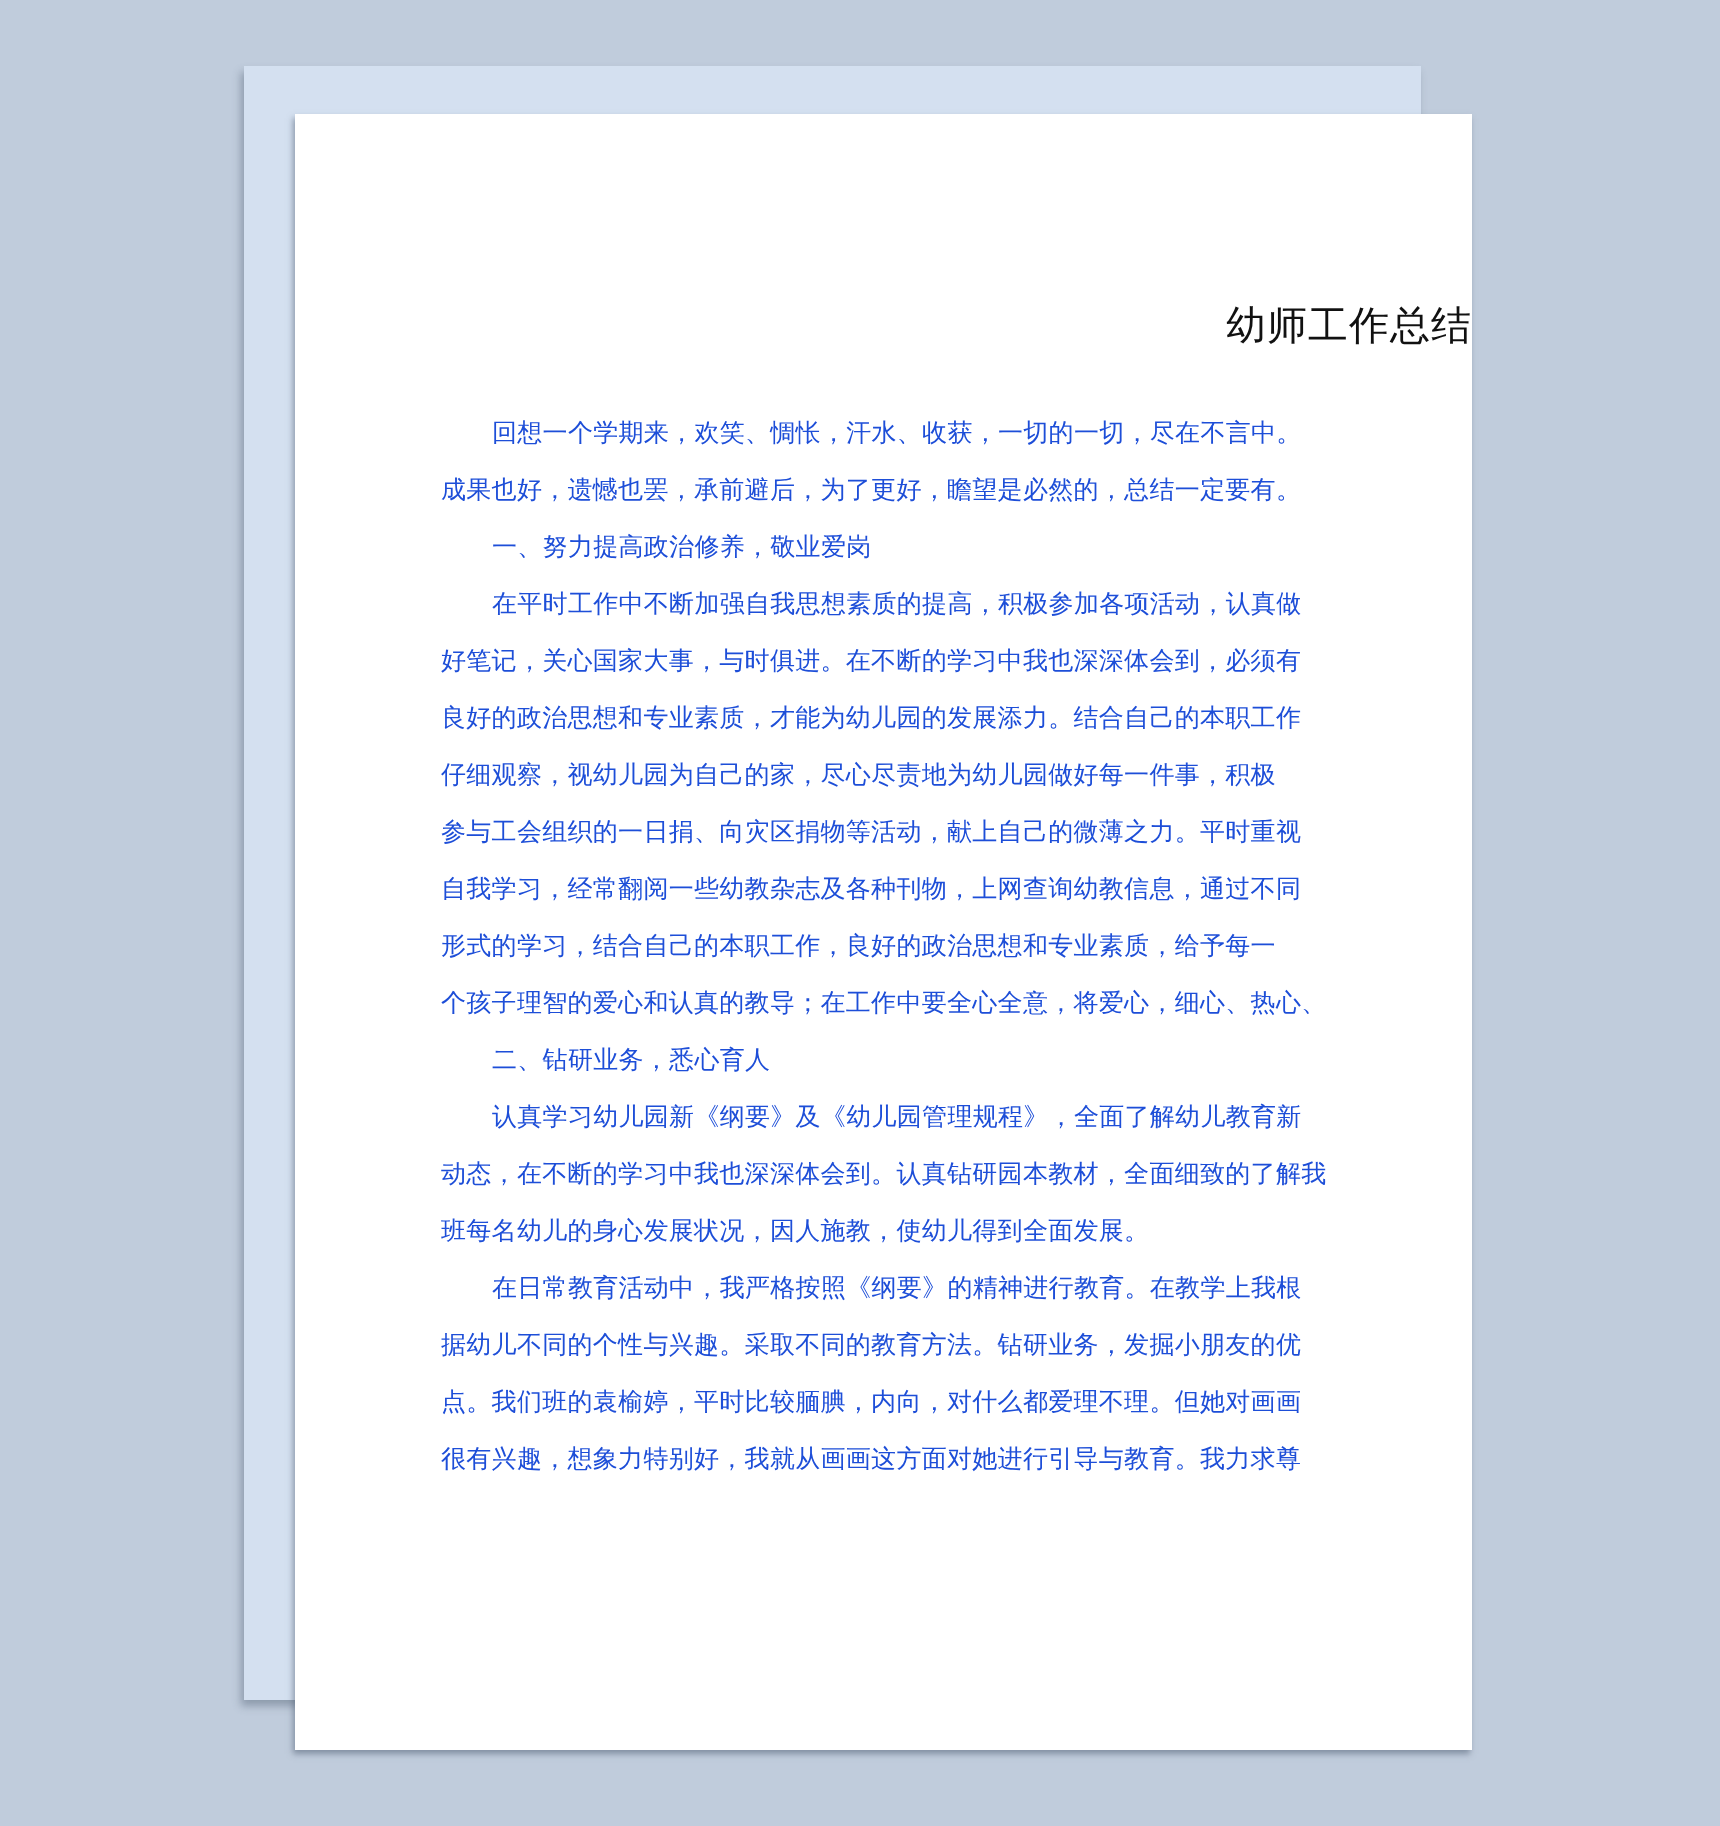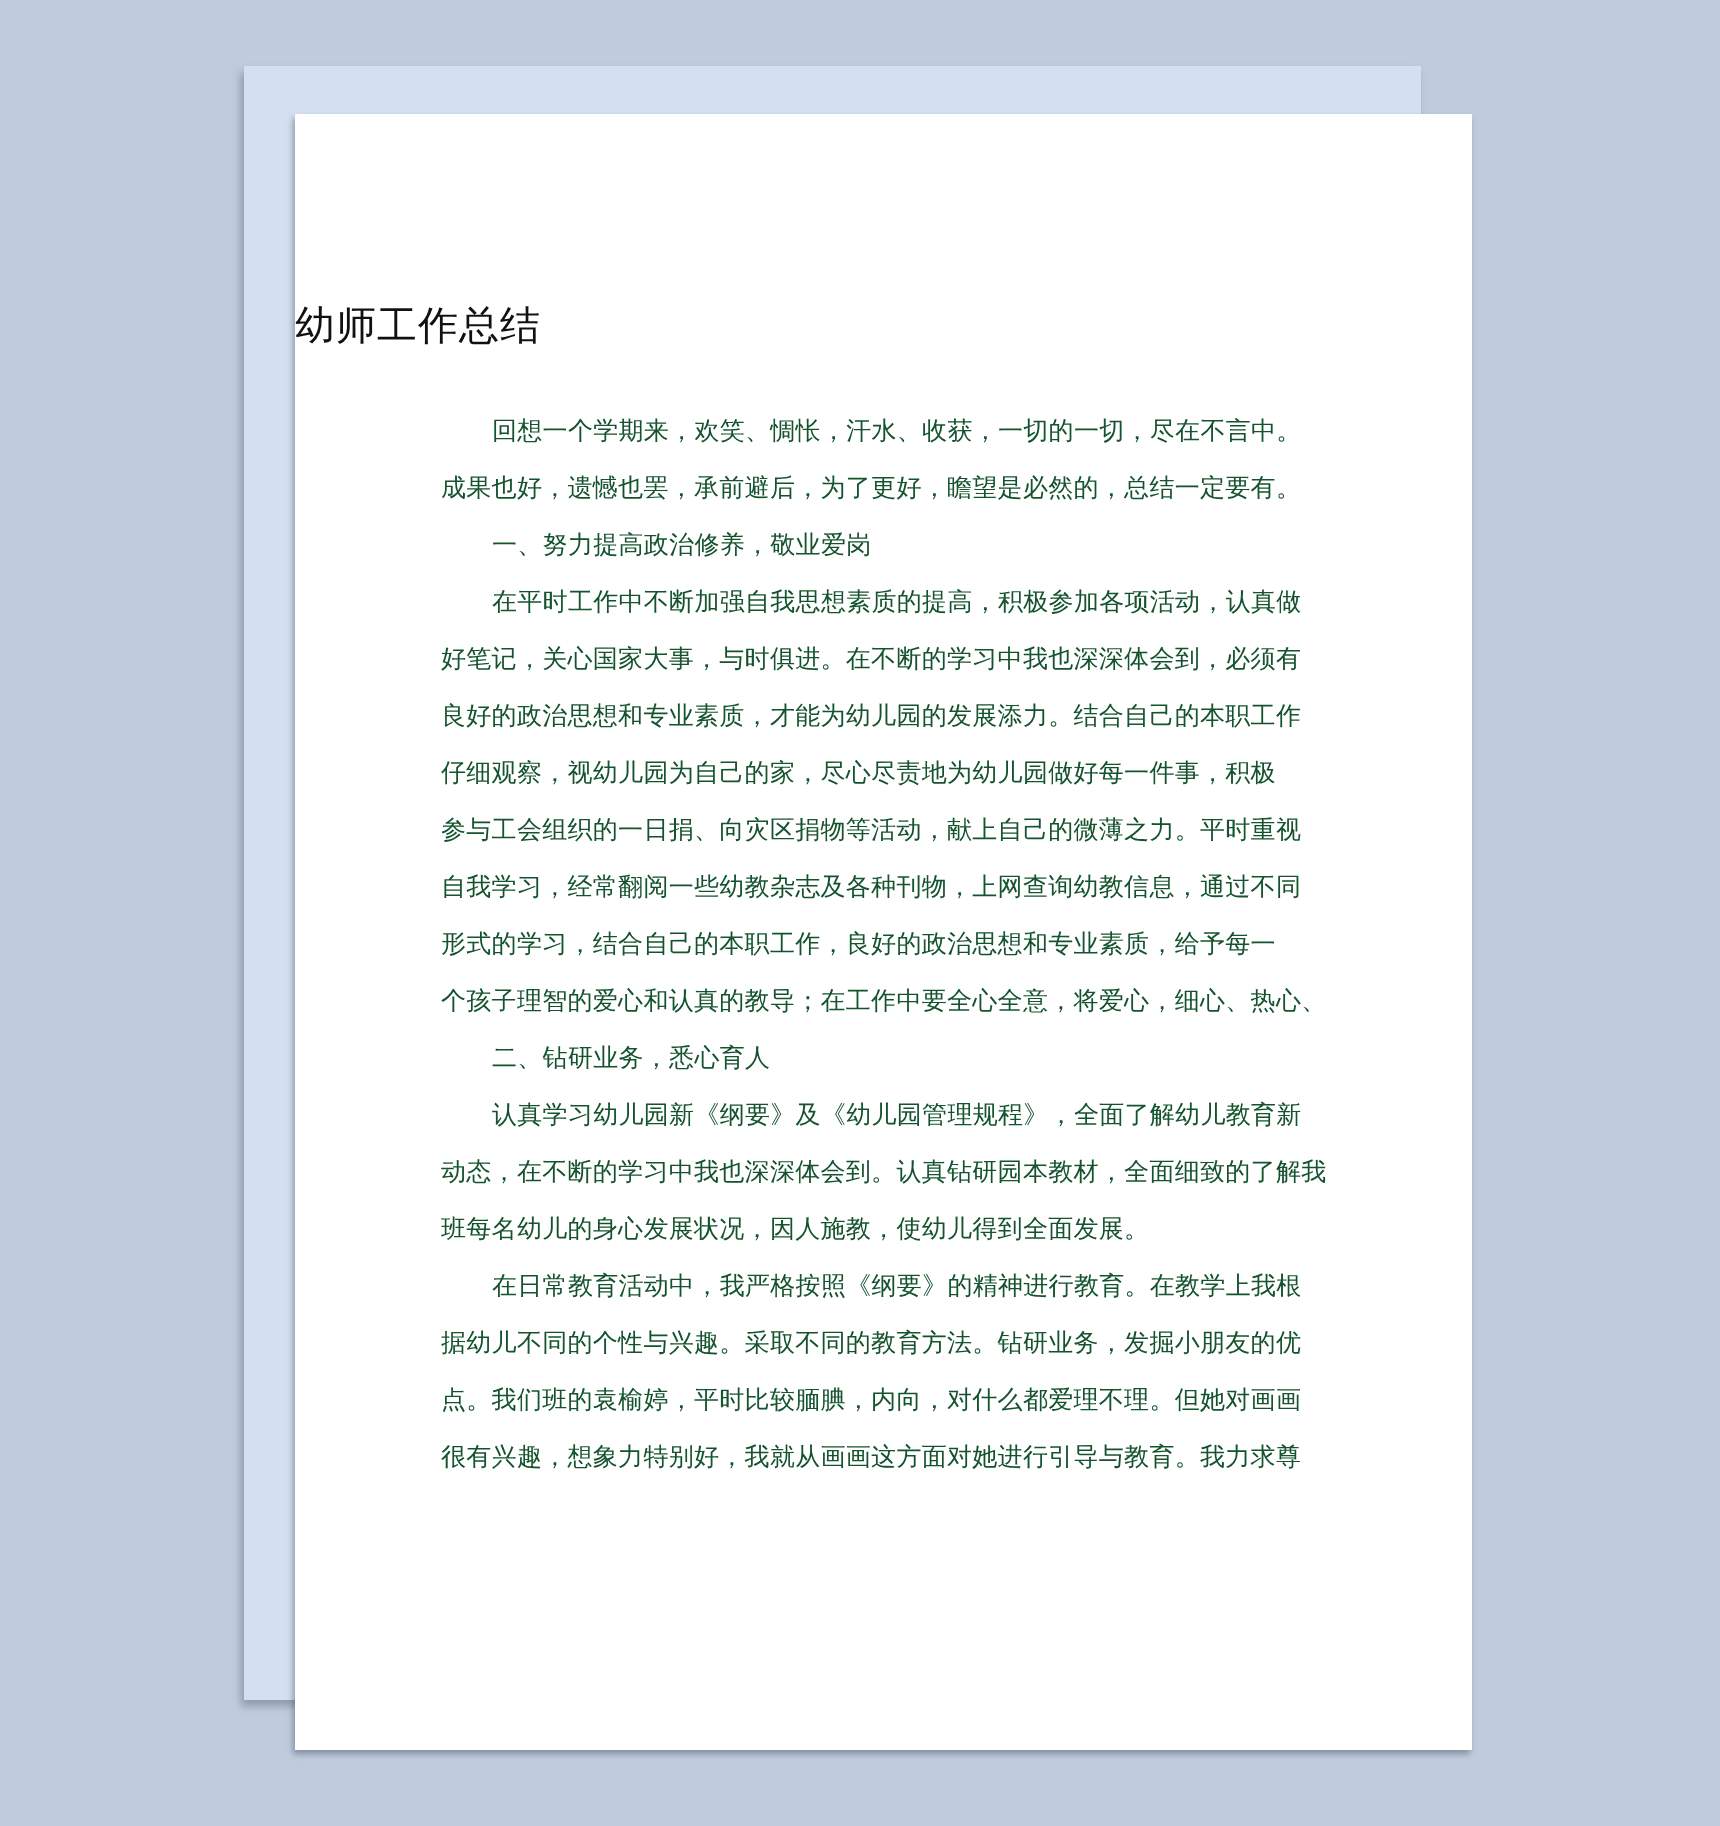--- a/index.html
+++ b/index.html
@@ -27,42 +27,41 @@
     width: 1177px;
     height: 1636px;
     background: #ffffff;
     box-shadow: -2px 4px 6px rgba(80, 95, 115, 0.55);
   }
   .doc-title {
     position: absolute;
     left: 0;
     width: 100%;
     top: 186px;
-    text-align: left;
+    text-align: right;
     font-size: 40px;
     line-height: 50px;
     color: #111;
     letter-spacing: 1px;
     margin: 0;
     font-weight: normal;
   }
   .doc-body {
     position: absolute;
     left: 146px;
     top: 290px;
     width: 900px;
   }
   .line {
     font-size: 25px;
     line-height: 57px;
     height: 57px;
-    color: #14532d;
+    color: #1d4ed8;
     white-space: nowrap;
     letter-spacing: 0.3px;
-    font-family: Liberation Mono, monospace;
   }
   .indent { padding-left: 51px; }
 </style>
 </head>
 <body>
 
 <div class="page-back"></div>
 
 <div class="page-front">
   <h1 class="doc-title">幼师工作总结</h1>

